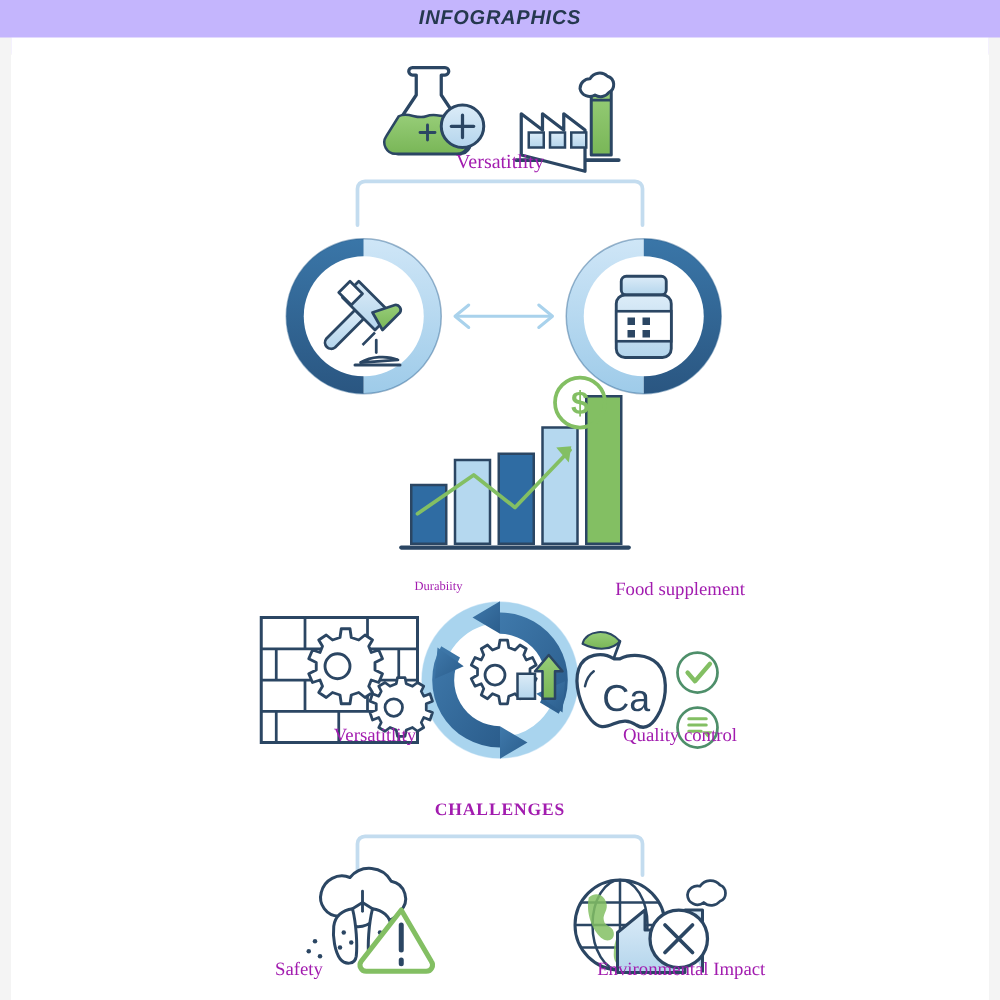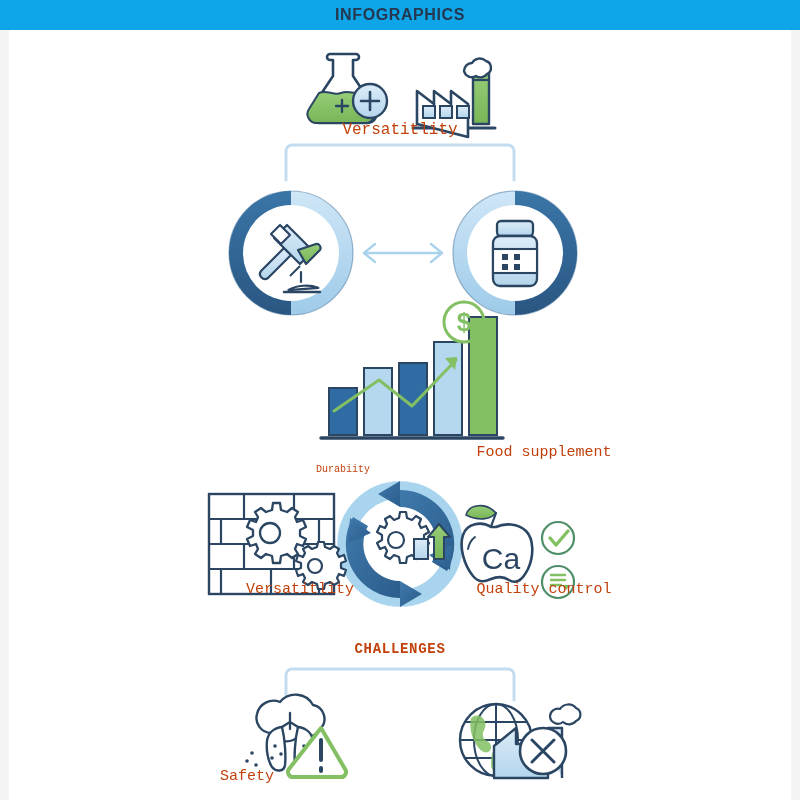--- a/index.html
+++ b/index.html
@@ -20,23 +20,24 @@
     height: 800px;
     background: #ffffff;
     overflow: hidden;
   }
   
   #header-bar {
     position: absolute;
     left: 0; top: 0;
     width: 800px;
     height: 44px;
-    background: #0ea5e9;
+    background: #c4b5fd;
     border-bottom: 1px solid #dcdcdc;
     box-sizing: border-box;
+    font-style: italic;
   }
   #header-title {
     position: absolute;
     left: 0; top: 0;
     width: 800px;
     line-height: 29px;
     text-align: center;
     font-size: 16px;
     font-weight: bold;
     letter-spacing: 0.6px;
@@ -63,39 +64,39 @@
   svg.layer {
     position: absolute;
     left: 0; top: 0;
     width: 782px;
     height: 770px;
     display: block;
   }
   
   .lbl {
     position: absolute;
-    color: #c2410c;
-    font-family: Liberation Mono, monospace;
+    color: #a21caf;
+    font-family: Liberation Serif, serif;
     white-space: nowrap;
   }
   .lbl.versatility {
     left: 0; top: 91px; width: 782px;
     text-align: center;
     font-size: 16px;
   }
   .lbl.challenges {
     left: 0; top: 611px; width: 782px;
     text-align: center;
     font-size: 14px;
     font-weight: bold;
     letter-spacing: 0.7px;
   }
   .lbl.durability   { left: 221px; top: 434px; width: 140px; text-align: right; font-size: 10px; }
   .lbl.workability  { left: 221px; top: 551px; width: 140px; text-align: center; font-size: 15px; }
-  .lbl.foodsupp     { left: 430px; top: 414px; width: 210px; text-align: center; font-size: 15px; }
+  .lbl.foodsupp     { left: 430px; top: 434px; width: 210px; text-align: center; font-size: 15px; }
   .lbl.quality      { left: 430px; top: 551px; width: 210px; text-align: center; font-size: 15px; }
   .lbl.safety       { left: 211px; top: 738px; width: 150px; text-align: left; font-size: 15px; }
   .lbl.envimpact    { left: 411px; top: 738px; width: 250px; text-align: center; font-size: 15px; }
 </style>
 </head>
 <body>
 
 <div id="page">
 
   <div id="header-bar">
@@ -300,15 +301,16 @@
 
     <div class="lbl versatility">Versatitlity</div>
 
     <div class="lbl durability">Durabiity</div>
     <div class="lbl workability">Versatitlity</div>
     <div class="lbl foodsupp">Food supplement</div>
     <div class="lbl challenges">CHALLENGES</div>
 
     <div class="lbl quality">Quality control</div>
     <div class="lbl safety">Safety</div>
+    <div class="lbl envimpact">Environmental Impact</div>
 
   </div>
 </div>
 
 </body></html>

